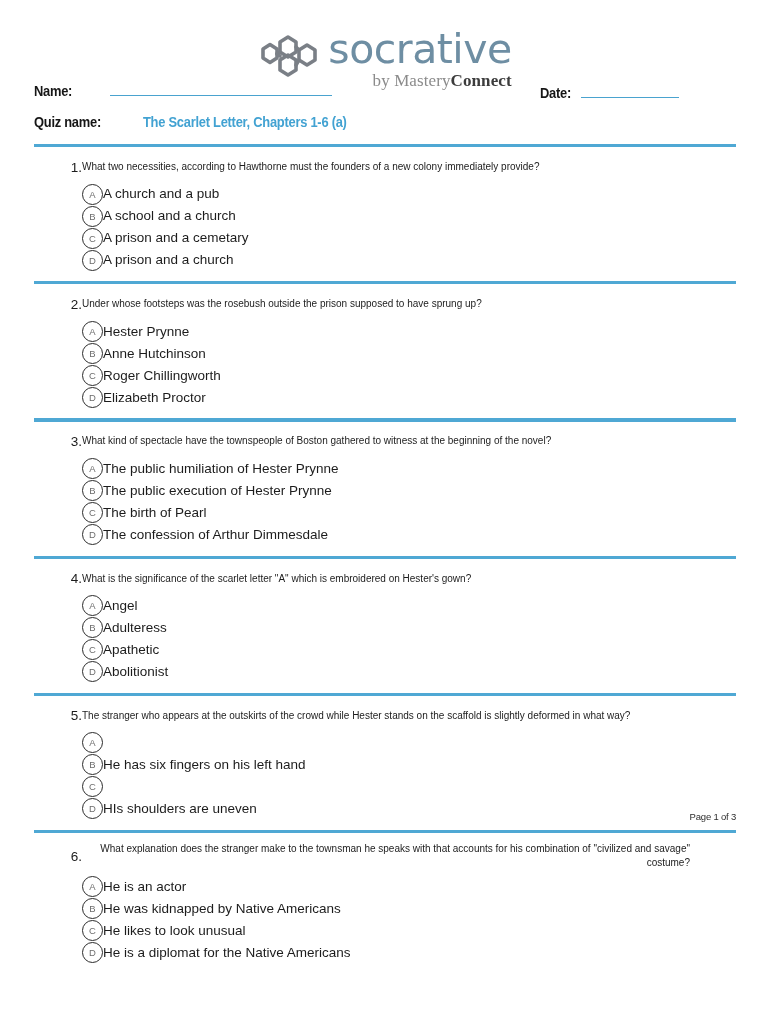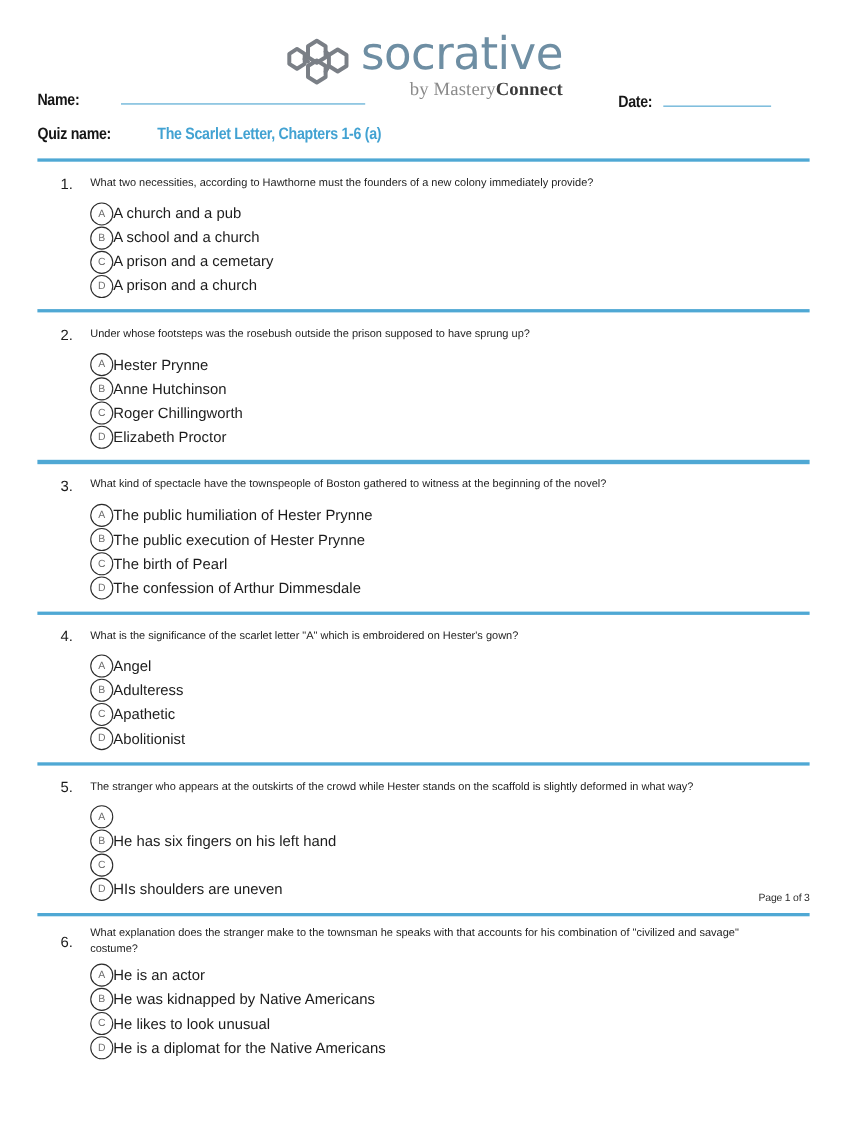--- a/index.html
+++ b/index.html
@@ -15,20 +15,21 @@
     color: #1c1c1c;
     position: relative;
     overflow: hidden;
   }
 
   .page {
     width: 770px;
     height: 844px;
     position: relative;
     padding: 0;
+    text-align: right;
   }
 
   
   .logo-block {
     width: 100%;
     display: flex;
     justify-content: center;
     align-items: flex-start;
     padding-top: 30px;
     height: 72px;
@@ -94,21 +95,21 @@
   }
   .rule {
     border-bottom: 1.6px solid #4aa3cf;
     height: 1px;
   }
   .name-rule { width: 222px; margin-left: 4px; }
   .date-rule { width: 98px; margin-left: 5px; }
 
   .date-group {
     position: absolute;
-    left: 562px;
+    left: 540px;
     top: 2px;
     display: flex;
     align-items: baseline;
   }
 
   .quiz-row { margin-top: 7px; }
   .quiz-name-value {
     font-family: "Liberation Sans", sans-serif;
     font-weight: 700;
     font-size: 15px;

